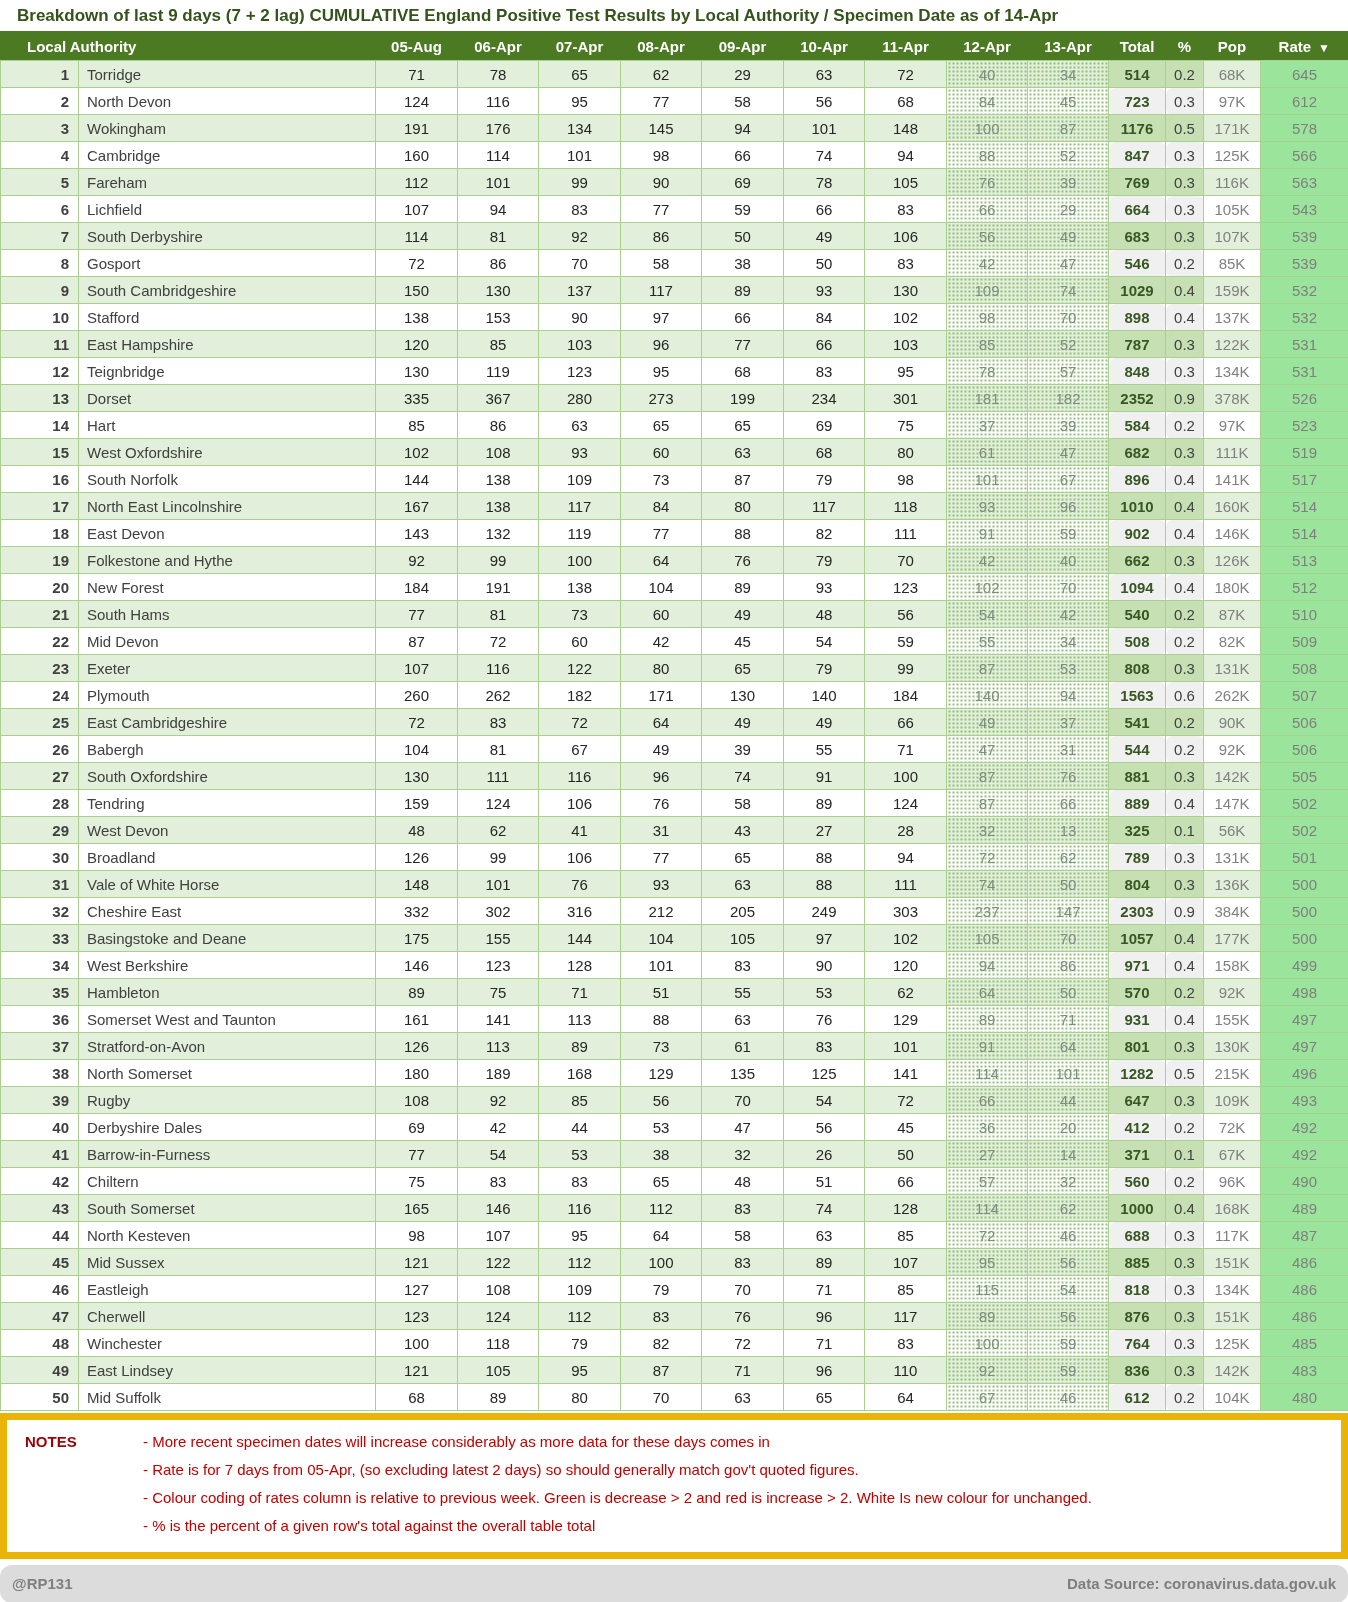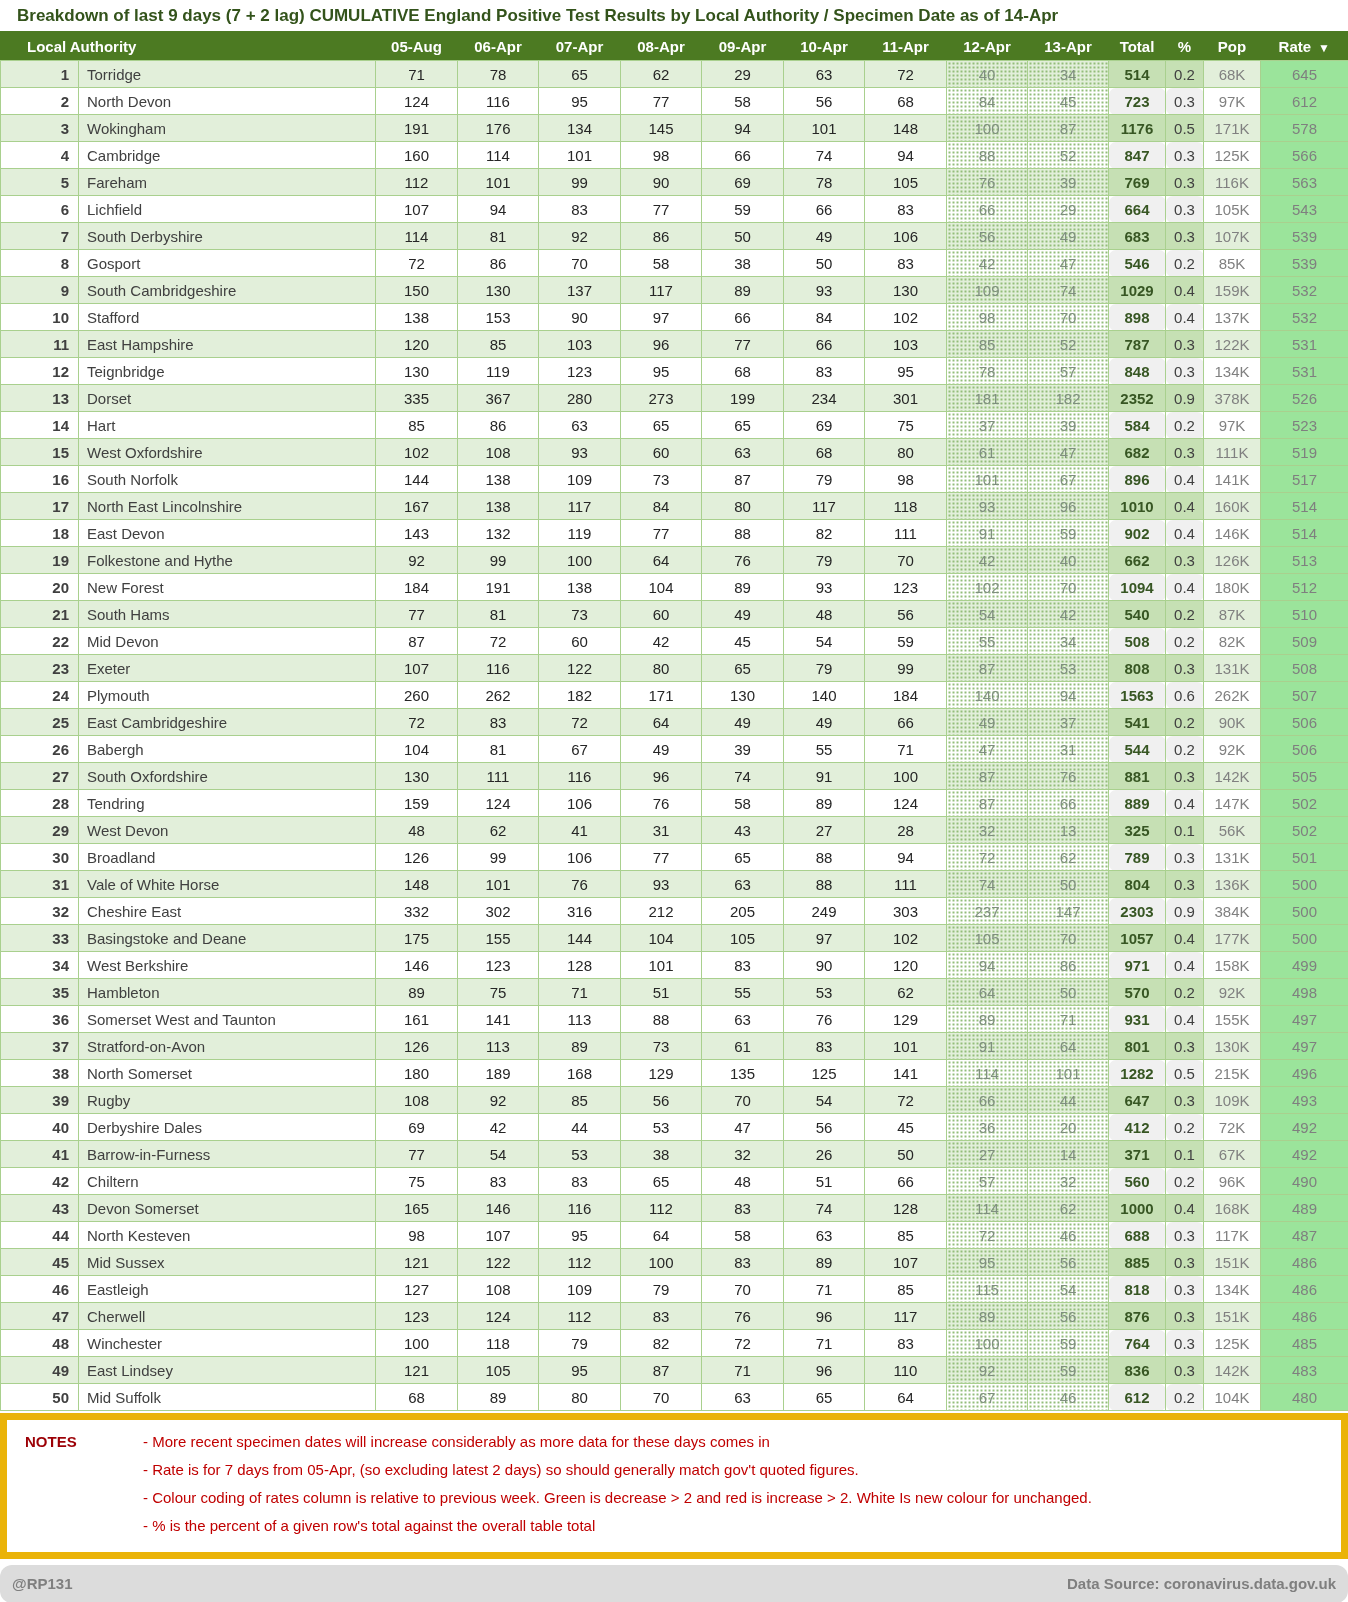--- a/index.html
+++ b/index.html
@@ -781,21 +781,21 @@
           <td class="day">66</td>
           <td class="day lag">57</td>
           <td class="day lag">32</td>
           <td class="total">560</td>
           <td class="pct">0.2</td>
           <td class="pop">96K</td>
           <td class="rate">490</td>
         </tr>
         <tr class="odd">
           <td class="num">43</td>
-          <td class="name">Devon Somerset</td>
+          <td class="name">South Somerset</td>
           <td class="day">165</td>
           <td class="day">146</td>
           <td class="day">116</td>
           <td class="day">112</td>
           <td class="day">83</td>
           <td class="day">74</td>
           <td class="day">128</td>
           <td class="day lag">114</td>
           <td class="day lag">62</td>
           <td class="total">1000</td>

